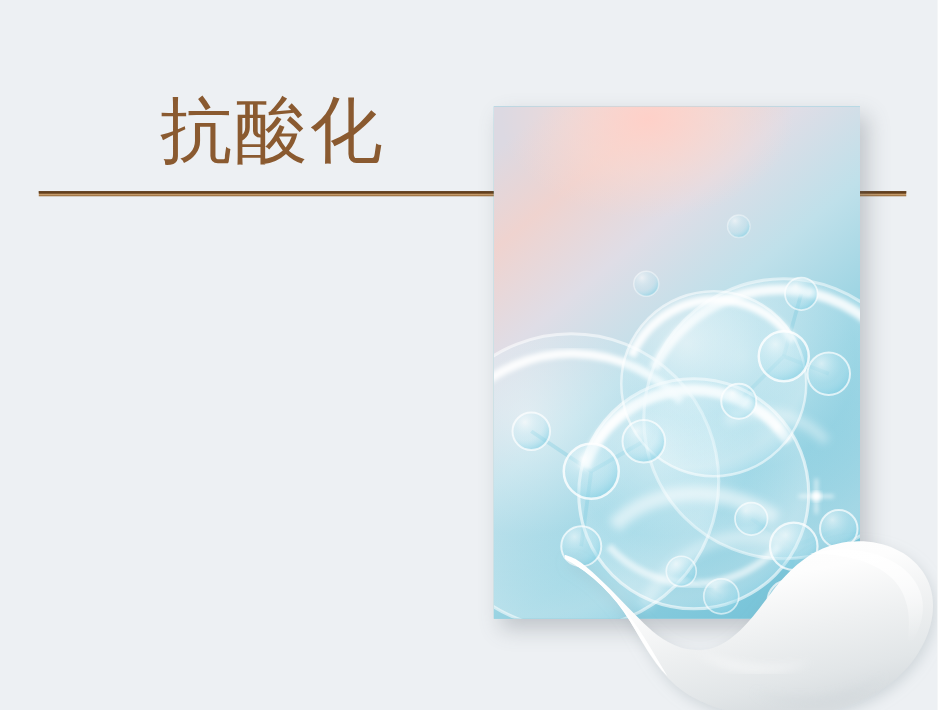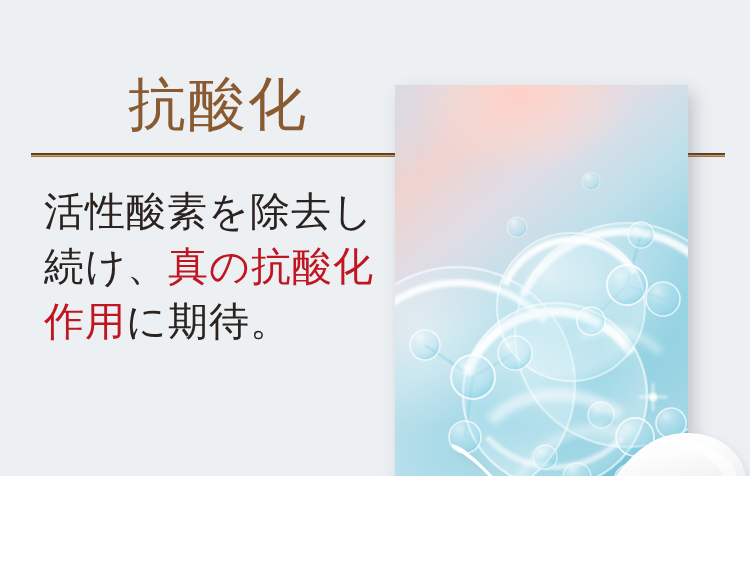--- a/index.html
+++ b/index.html
@@ -9,21 +9,21 @@
   body {
     width: 750px;
     height: 568px;
     overflow: hidden;
     font-family: "Liberation Serif", "DejaVu Serif", serif;
   }
 
   #stage {
     position: relative;
     width: 750px;
-    height: 476px;
+    height: 568px;
     background: #edf0f3;
     overflow: hidden;
   }
 
   
   .title {
     position: absolute;
     left: 128px;
     top: 70px;
     font-size: 58px;
@@ -104,31 +104,20 @@
 </style>
 </head>
 <body>
 
 <div id="stage">
 
   <div class="divider"></div>
 
   <div class="title">抗酸化</div>
 
-  <div class="body-copy">
-    <span class="ln">
-      <span>活性酸素を除去し</span>
-    </span>
-    <span class="ln">
-      <span>続け、</span><span class="hl">真の抗酸化</span>
-    </span>
-    <span class="ln">
-      <span class="hl">作用</span><span>に期待。</span>
-    </span>
-  </div>
 
   <div class="photo">
     <svg viewBox="0 0 293 410" preserveAspectRatio="xMidYMid slice" aria-hidden="true">
       <defs>
         <linearGradient id="bgGrad" x1="0.15" y1="0" x2="0.75" y2="1">
           <stop offset="0%" stop-color="#dcd9e2"></stop>
           <stop offset="14%" stop-color="#efd3cf"></stop>
           <stop offset="30%" stop-color="#dfdde6"></stop>
           <stop offset="48%" stop-color="#bfe0ea"></stop>
           <stop offset="70%" stop-color="#93d1e1"></stop>

